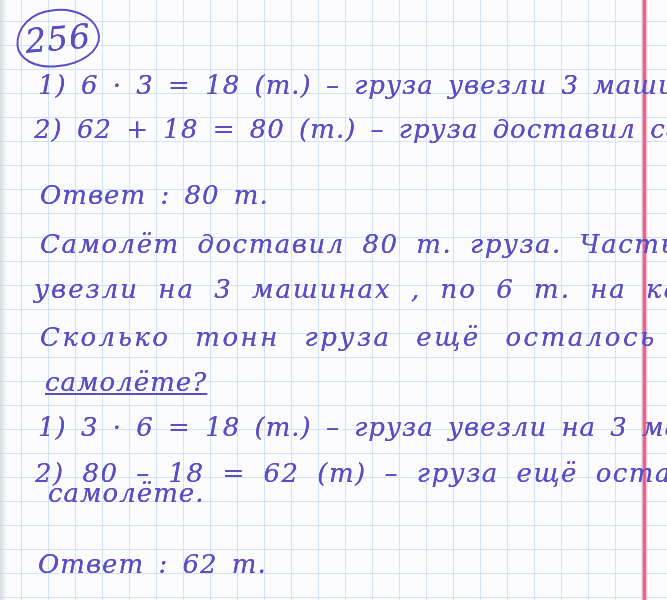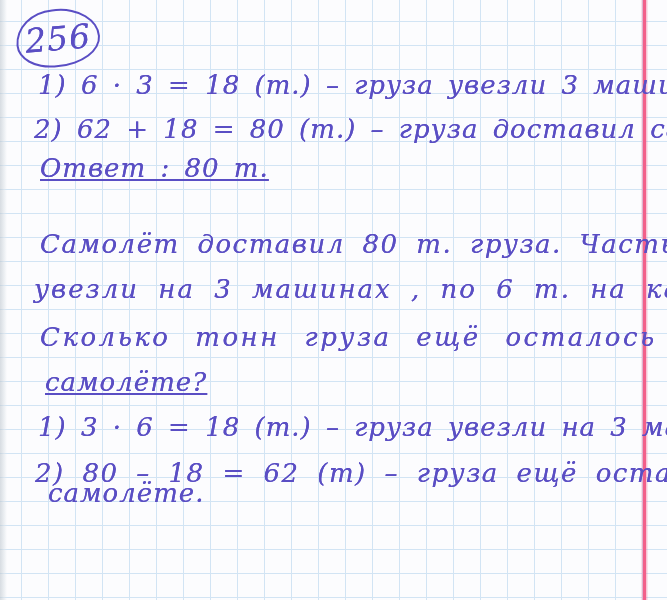--- a/index.html
+++ b/index.html
@@ -69,23 +69,24 @@
 <div class="page">
   <div class="page-edge"></div>
   <div class="margin-line"></div>
 
   <div class="badge">
     <span>256</span>
   </div>
 
   <div class="ink" style="left:38px;top:70px;">1) 6 · 3 = 18 (т.) – груза увезли 3 машины.</div>
   <div class="ink" style="left:34px;top:114px;">2) 62 + 18 = 80 (т.) – груза доставил самолёт.</div>
-  <div class="ink" style="left:40px;top:153px;text-decoration:underline;">Ответ : 80 т.</div>
+  <div class="ink" style="left:40px;top:180px;">Ответ : 80 т.</div>
 
   <div class="ink st3" style="left:40px;top:229px;">Самолёт доставил 80 т. груза. Часть груза</div>
   <div class="ink st1" style="left:34px;top:274px;">увезли на 3 машинах , по 6 т. на каждой.</div>
   <div class="ink st2" style="left:40px;top:322px;">Сколько тонн груза ещё осталось в</div>
   <div class="ink" style="left:45px;top:367px;text-decoration:underline;">самолёте?</div>
 
   <div class="ink" style="left:38px;top:412px;">1) 3 · 6 = 18 (т.) – груза увезли на 3 машинах</div>
   <div class="ink st3" style="left:35px;top:458px;">2) 80 – 18 = 62 (т) – груза ещё осталось в</div>
   <div class="ink" style="left:48px;top:478px;">самолёте.</div>
+  <div class="ink" style="left:38px;top:549px;">Ответ : 62 т.</div>
 </div>
 
 </body></html>

